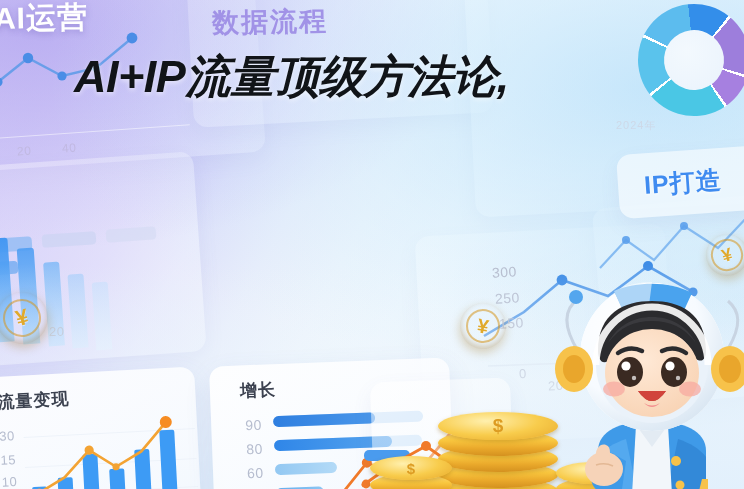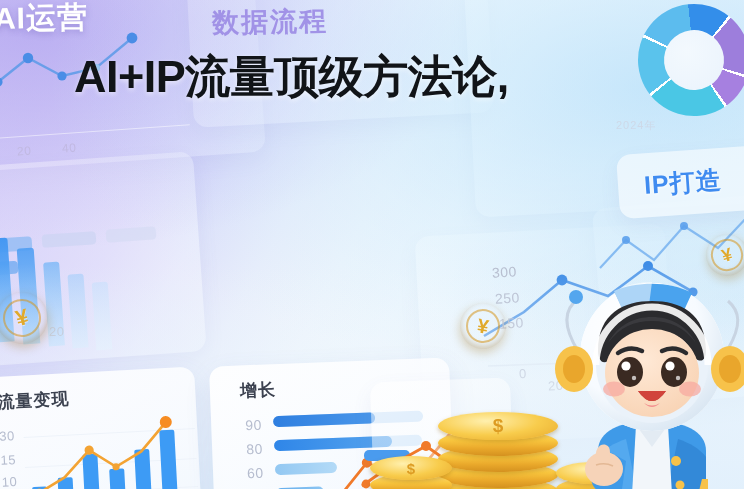--- a/index.html
+++ b/index.html
@@ -98,21 +98,21 @@
     left:74px; top:50px;
     width:620px;
     z-index:30;
     font-weight:bold;
     color:#111418;
     font-size:45px;
     line-height:1.22;
     letter-spacing:-0.5px;
     text-shadow:0 2px 5px rgba(255,255,255,.55);
   }
-  .headline div{ white-space:nowrap; }
+  .headline div{ white-space:nowrap;font-style:italic; }
 
   
   .donut{
     position:absolute; right:-6px; top:4px;
     width:112px; height:112px;
     border-radius:50%;
     transform:rotate(-6deg);
     background:conic-gradient(
       from 0deg,
       #2f8ff0 0deg 44deg,

